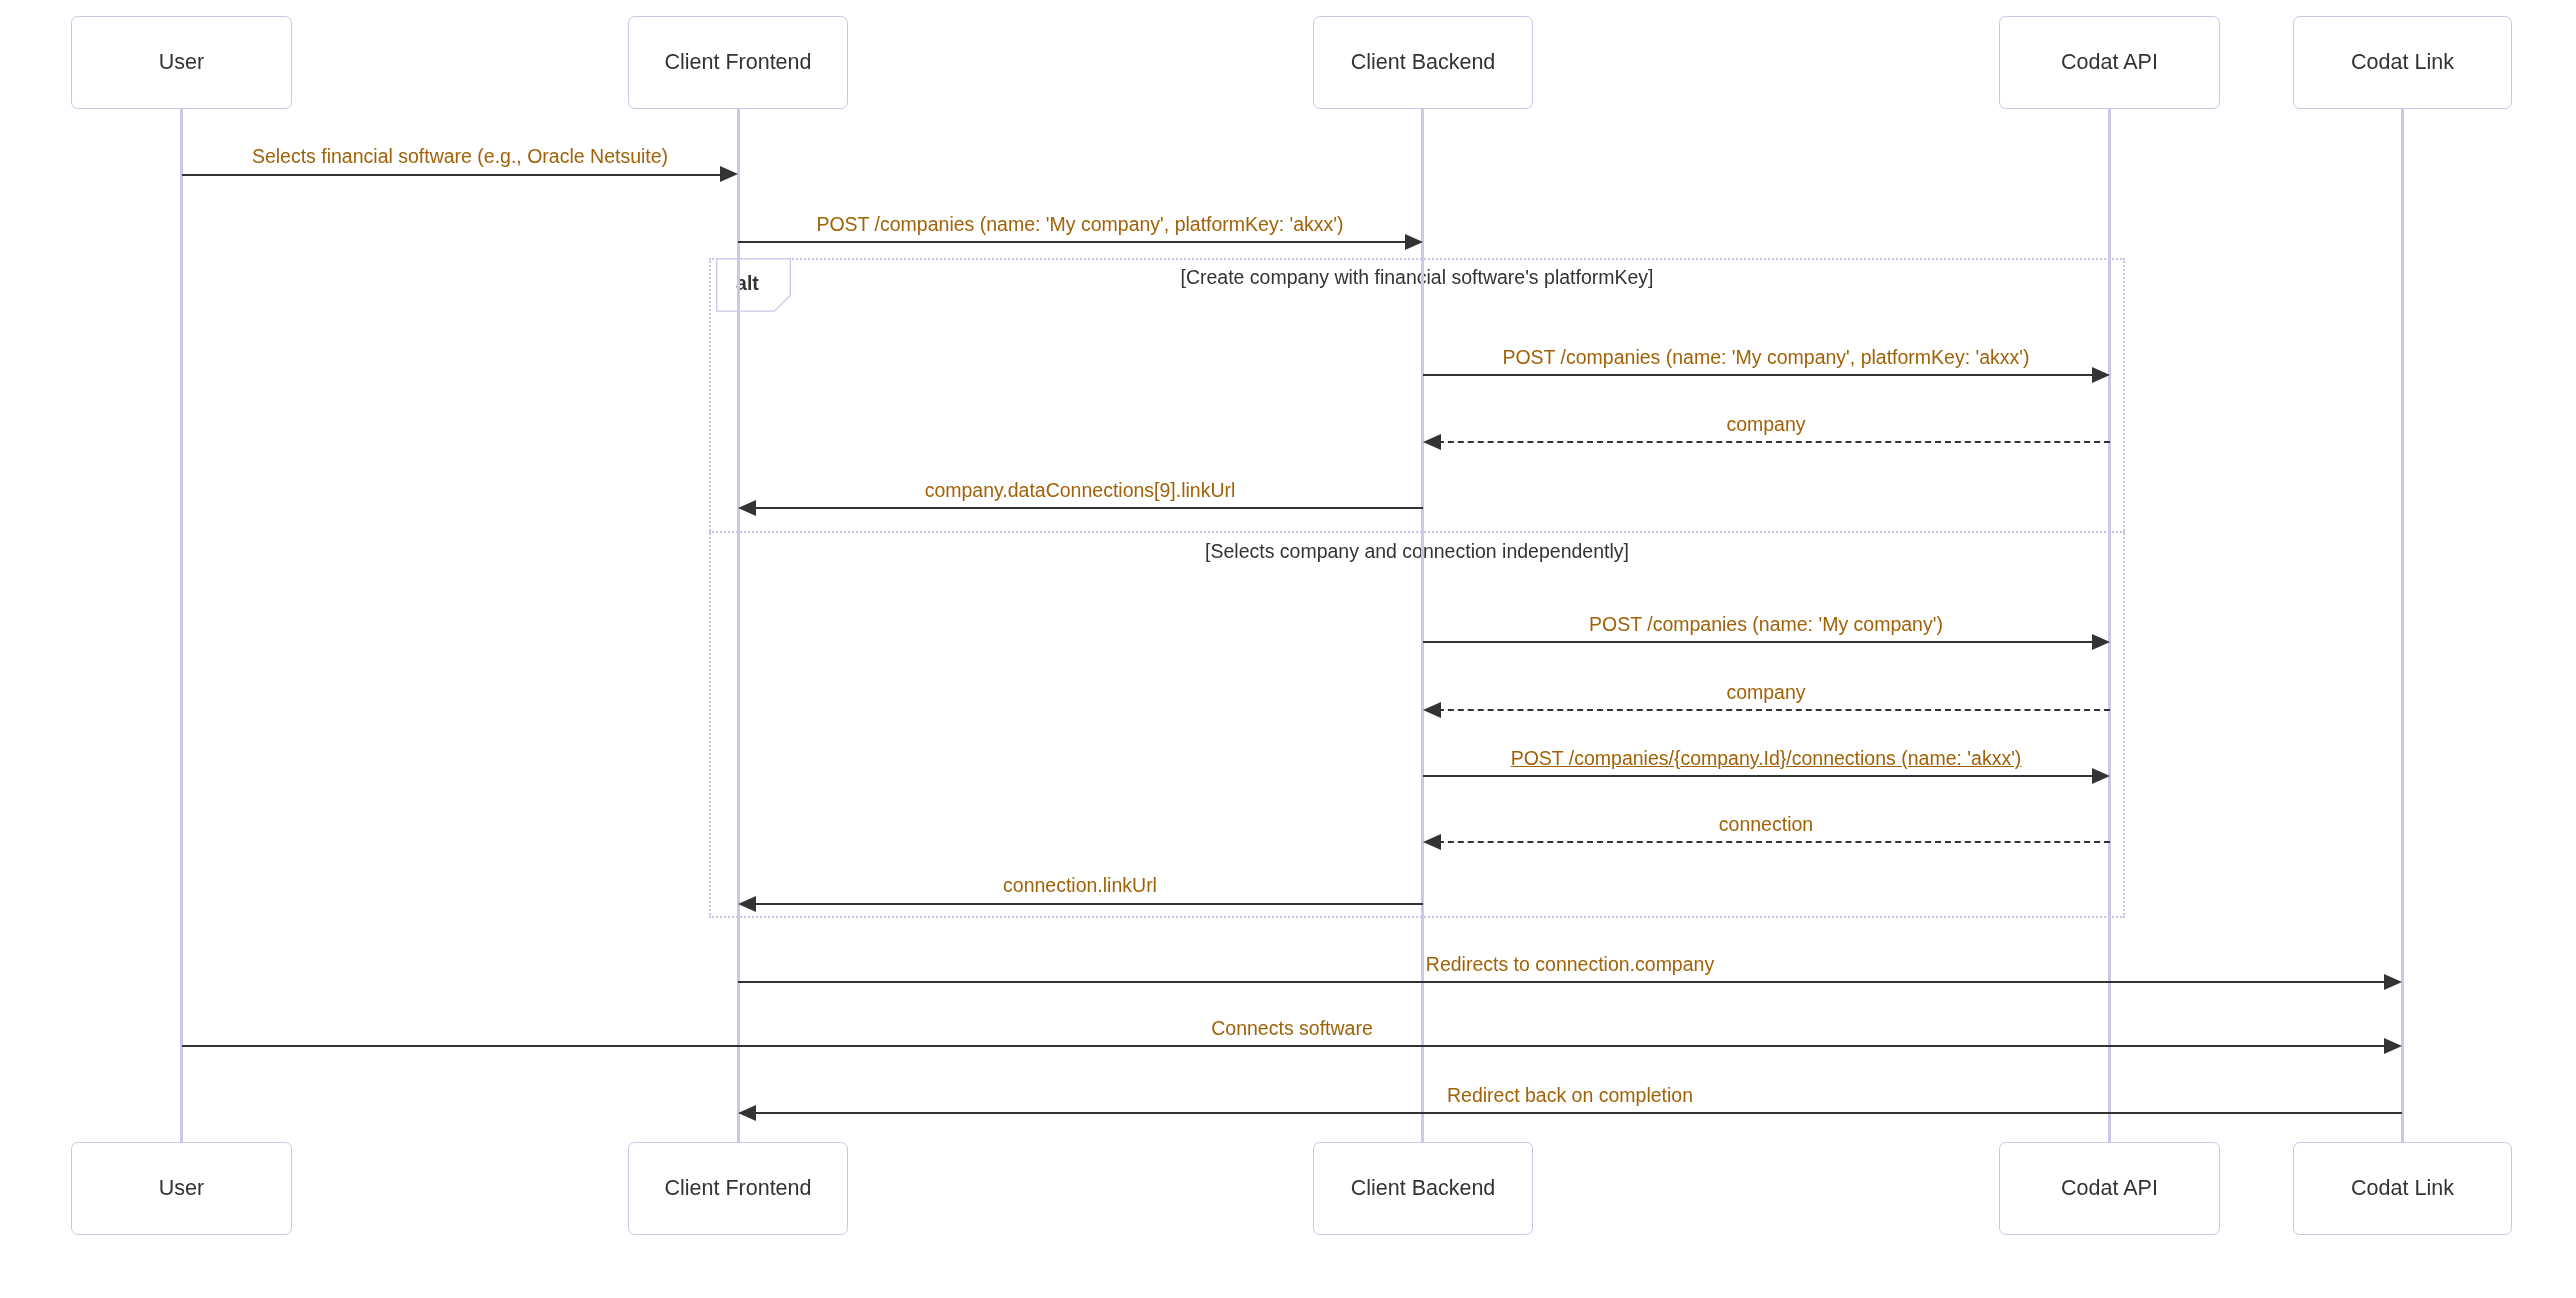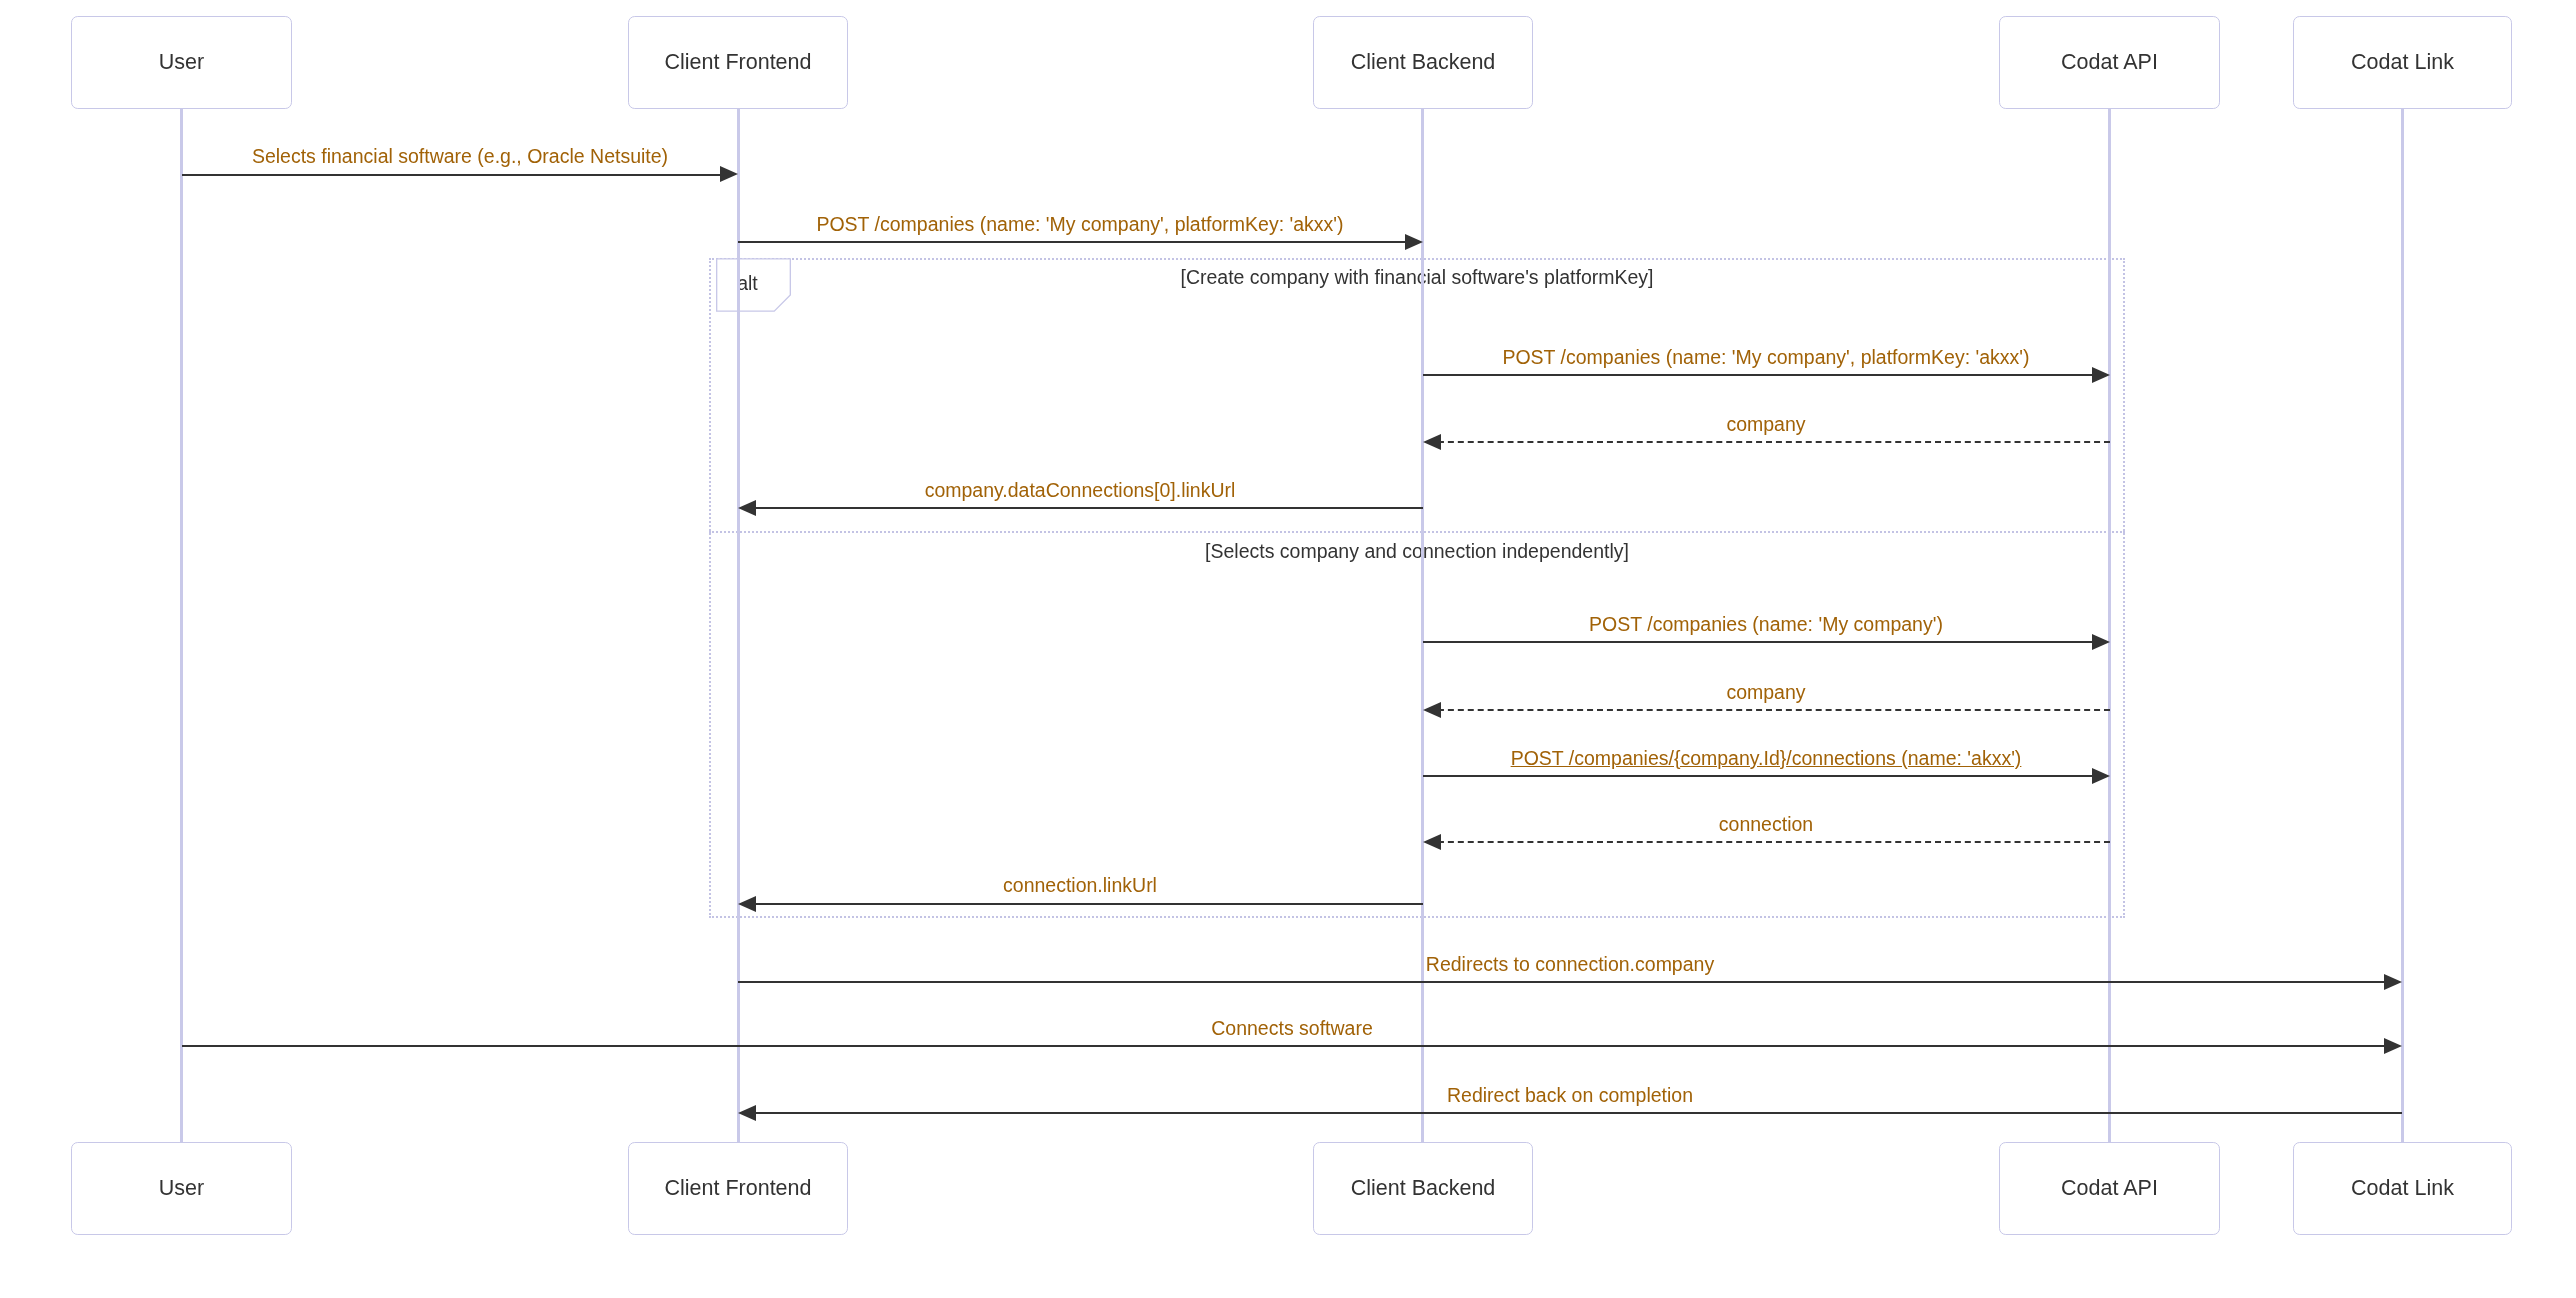--- a/index.html
+++ b/index.html
@@ -42,21 +42,21 @@
 
 <div id="diagram">
 
   <div class="fragment" id="alt-fragment" style="left: 709px; top: 258px; width: 1416px; height: 660px;"></div>
   <div class="frag-divider" id="alt-divider" style="left: 709px; width: 1416px; top: 531px;"></div>
   <div class="frag-cond" id="alt-cond-0" style="left: 1417px; top: 265px;">[Create company with financial software's platformKey]</div>
   <div class="frag-cond" id="alt-cond-1" style="left: 1417px; top: 539px;">[Selects company and connection independently]</div>
   <svg class="alt-label-box" id="alt-label-box" width="75" height="54" viewBox="0 0 112 80" style="left: 716px; top: 258px;">
     <path d="M1,1 H111 V55 L87,79 H1 Z" fill="#ffffff" stroke="#c8c8e8" stroke-width="2"></path>
   </svg>
-  <div class="alt-label-text" id="alt-label-text" style="left: 716px; top: 258px; width: 75px; height: 54px;">alt</div>
+  <div class="alt-label-text" id="alt-label-text" style="left: 716px; top: 258px; width: 75px; height: 54px; font-weight: bold;">alt</div>
 
 <div class="lifeline" style="left: 180px; top: 109px; height: 1033px;"></div>
     <div class="actor-box" style="left: 71px; top: 16px; width: 221px;">
       <span>User</span>
     </div>
     <div class="actor-box" style="left: 71px; top: 1142px; width: 221px;">
       <span>User</span>
     </div>
     <div class="lifeline" style="left: 737px; top: 109px; height: 1033px;"></div>
     <div class="actor-box" style="left: 628px; top: 16px; width: 220px;">
@@ -93,21 +93,21 @@
     <div class="arrowhead arrow-right" style="top: 234px; left: 1405px;"></div>
     <div class="msg-label" style="left: 1080px; top: 212px;">POST /companies (name: 'My company', platformKey: 'akxx')</div>
     <div class="msg-line" style="left: 1423px; width: 682px; top: 374px;"></div>
     <div class="arrowhead arrow-right" style="top: 367px; left: 2092px;"></div>
     <div class="msg-label" style="left: 1766px; top: 345px;">POST /companies (name: 'My company', platformKey: 'akxx')</div>
     <div class="msg-line dashed" style="left: 1428px; width: 682px; top: 441px;"></div>
     <div class="arrowhead arrow-left" style="top: 434px; left: 1423px;"></div>
     <div class="msg-label" style="left: 1766px; top: 412px;">company</div>
     <div class="msg-line" style="left: 743px; width: 680px; top: 507px;"></div>
     <div class="arrowhead arrow-left" style="top: 500px; left: 738px;"></div>
-    <div class="msg-label" style="left: 1080px; top: 478px;">company.dataConnections[0].linkUrl</div>
+    <div class="msg-label" style="left: 1080px; top: 478px;">company.dataConnections[9].linkUrl</div>
     <div class="msg-line" style="left: 1423px; width: 682px; top: 641px;"></div>
     <div class="arrowhead arrow-right" style="top: 634px; left: 2092px;"></div>
     <div class="msg-label" style="left: 1766px; top: 612px;">POST /companies (name: 'My company')</div>
     <div class="msg-line dashed" style="left: 1428px; width: 682px; top: 709px;"></div>
     <div class="arrowhead arrow-left" style="top: 702px; left: 1423px;"></div>
     <div class="msg-label" style="left: 1766px; top: 680px;">company</div>
     <div class="msg-line" style="left: 1423px; width: 682px; top: 775px;"></div>
     <div class="arrowhead arrow-right" style="top: 768px; left: 2092px;"></div>
     <div class="msg-label" style="left: 1766px; top: 746px; text-decoration: underline;">POST /companies/{company.Id}/connections (name: 'akxx')</div>
     <div class="msg-line dashed" style="left: 1428px; width: 682px; top: 841px;"></div>

